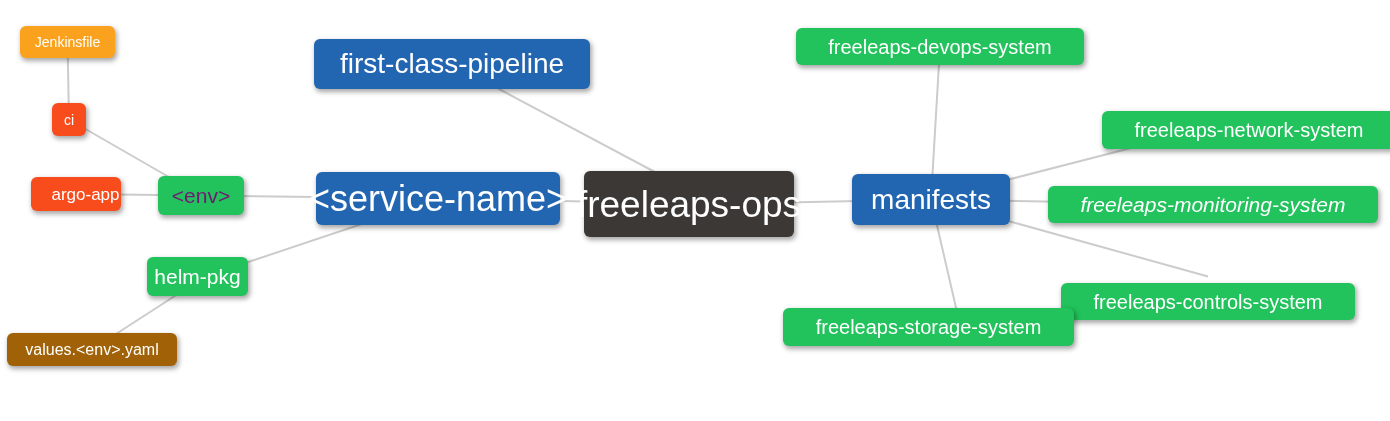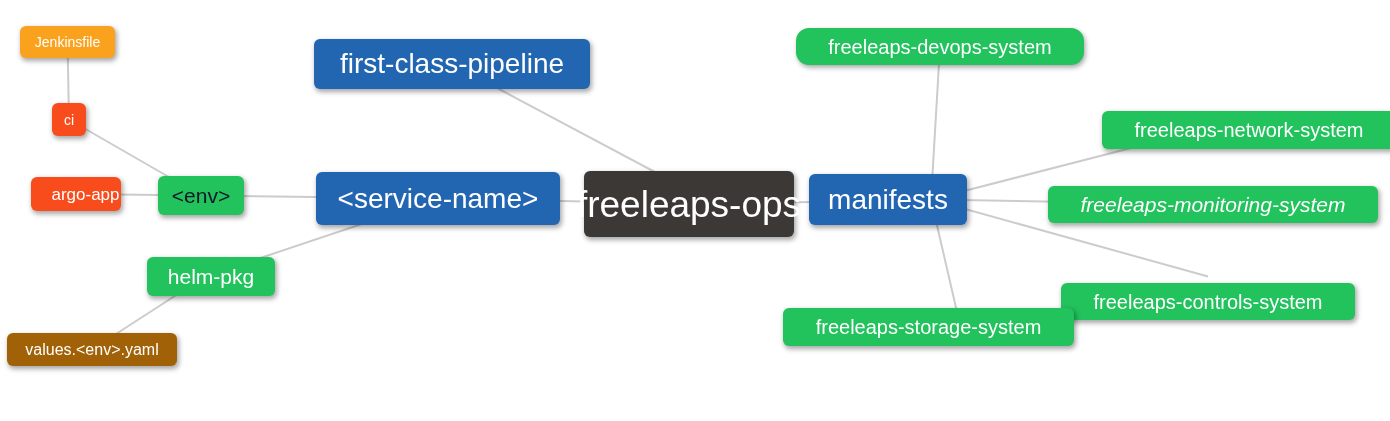--- a/index.html
+++ b/index.html
@@ -61,26 +61,26 @@
       <line x1="931" y1="199.5" x2="940" y2="46.5" stroke="#cccccc" stroke-width="2"></line>
       <line x1="931" y1="199.5" x2="1201" y2="130" stroke="#cccccc" stroke-width="2"></line>
       <line x1="931" y1="199.5" x2="1213" y2="204.5" stroke="#cccccc" stroke-width="2"></line>
       <line x1="931" y1="199.5" x2="1208" y2="276.5" stroke="#cccccc" stroke-width="2"></line>
       <line x1="931" y1="199.5" x2="960.5" y2="327" stroke="#cccccc" stroke-width="2"></line>
     </svg>
   <div class="nodes-layer" id="nodes-layer">
       <div class="mm-node" style="left: 20px; top: 26px; width: 95px; height: 32px; background: rgb(250, 162, 29); font-size: 14px; color: rgb(255, 255, 255);">Jenkinsfile</div>
       <div class="mm-node" style="left: 52px; top: 103px; width: 34px; height: 33px; background: rgb(249, 76, 29); font-size: 14px; color: rgb(255, 255, 255);">ci</div>
       <div class="mm-node" style="left: 31px; top: 177px; width: 90px; height: 34px; background: rgb(249, 76, 29); font-size: 17px; color: rgb(255, 255, 255); padding-left: 19px;">argo-app</div>
-      <div class="mm-node" style="left: 158px; top: 176px; width: 86px; height: 39px; background: rgb(34, 194, 92); font-size: 21px; color: #0f172a;">&lt;env&gt;</div>
-      <div class="mm-node" style="left: 147px; top: 257px; width: 128px; height: 39px; background: rgb(34, 194, 92); font-size: 21px; color: rgb(255, 255, 255);">helm-pkg</div>
+      <div class="mm-node" style="left: 158px; top: 176px; width: 86px; height: 39px; background: rgb(34, 194, 92); font-size: 21px; color: #701a75;">&lt;env&gt;</div>
+      <div class="mm-node" style="left: 147px; top: 257px; width: 101px; height: 39px; background: rgb(34, 194, 92); font-size: 21px; color: rgb(255, 255, 255);">helm-pkg</div>
       <div class="mm-node" style="left: 7px; top: 333px; width: 170px; height: 33px; background: #a16207; font-size: 16px; color: rgb(255, 255, 255);">values.&lt;env&gt;.yaml</div>
       <div class="mm-node" style="left: 314px; top: 39px; width: 276px; height: 50px; background: rgb(34, 102, 178); font-size: 28px; color: rgb(255, 255, 255);">first-class-pipeline</div>
-      <div class="mm-node" style="left: 316px; top: 172px; width: 244px; height: 53px; background: rgb(34, 102, 178); font-size: 28px; color: rgb(255, 255, 255);">&lt;service-name&gt;</div>
+      <div class="mm-node" style="left: 316px; top: 172px; width: 244px; height: 53px; background: rgb(34, 102, 178); font-size: 36px; color: rgb(255, 255, 255);">&lt;service-name&gt;</div>
       <div class="mm-node" style="left: 584px; top: 171px; width: 210px; height: 66px; background: rgb(59, 56, 54); font-size: 37px; color: rgb(255, 255, 255);">freeleaps-ops</div>
-      <div class="mm-node" style="left: 809px; top: 174px; width: 158px; height: 51px; background: rgb(34, 102, 178); font-size: 28px; color: rgb(255, 255, 255);">manifests</div>
-      <div class="mm-node" style="left: 796px; top: 28px; width: 288px; height: 37px; background: rgb(34, 194, 92); font-size: 20px; color: rgb(255, 255, 255); border-radius: 13px;">freeleaps-devops-system</div>
+      <div class="mm-node" style="left: 852px; top: 174px; width: 158px; height: 51px; background: rgb(34, 102, 178); font-size: 28px; color: rgb(255, 255, 255);">manifests</div>
+      <div class="mm-node" style="left: 796px; top: 28px; width: 288px; height: 37px; background: rgb(34, 194, 92); font-size: 20px; color: rgb(255, 255, 255);">freeleaps-devops-system</div>
       <div class="mm-node" style="left: 1102px; top: 111px; width: 294px; height: 38px; background: rgb(34, 194, 92); font-size: 20px; color: rgb(255, 255, 255);">freeleaps-network-system</div>
       <div class="mm-node" style="left: 1048px; top: 186px; width: 330px; height: 37px; background: rgb(34, 194, 92); font-size: 21px; color: rgb(255, 255, 255); font-style: italic;">freeleaps-monitoring-system</div>
       <div class="mm-node" style="left: 1061px; top: 258px; width: 294px; height: 37px; background: rgb(34, 194, 92); font-size: 20px; color: rgb(255, 255, 255); margin-top: 25px;">freeleaps-controls-system</div>
       <div class="mm-node" style="left: 783px; top: 308px; width: 291px; height: 38px; background: rgb(34, 194, 92); font-size: 20px; color: rgb(255, 255, 255);">freeleaps-storage-system</div>
     </div>
 </div>
 
 </body></html>

